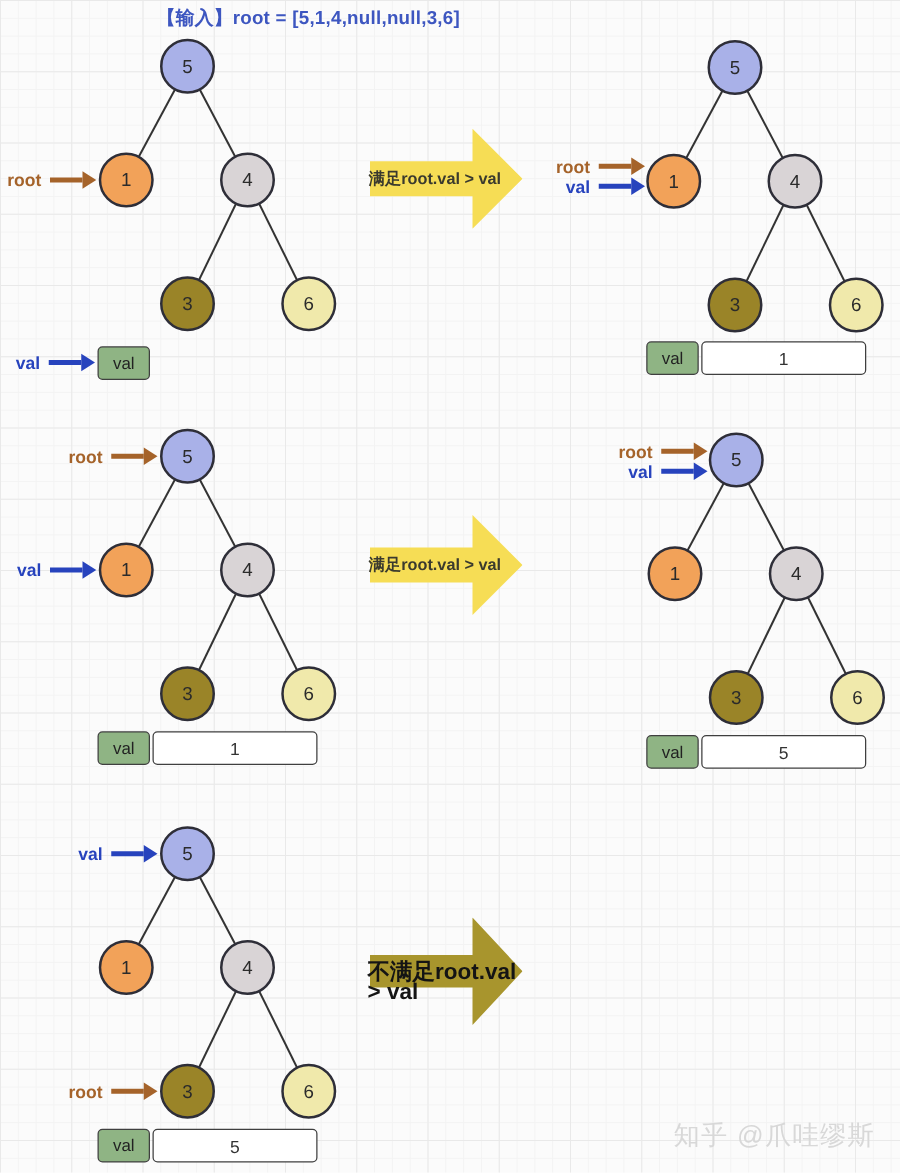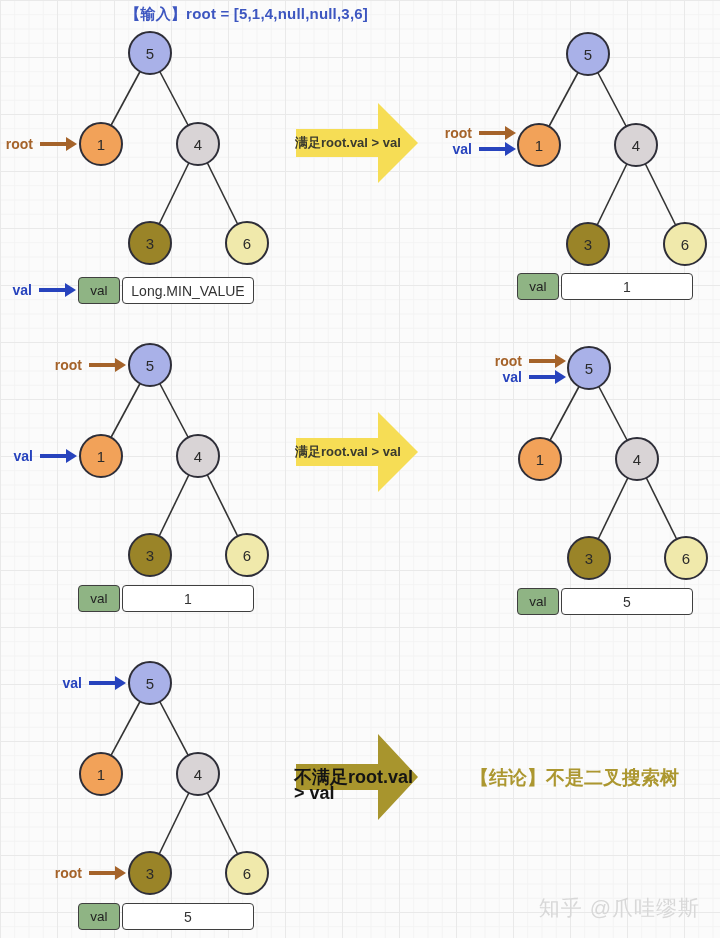--- a/index.html
+++ b/index.html
@@ -211,35 +211,33 @@
   </svg>
   <div class="arrow-text" style="left:295px; top:444px;">满足root.val &gt; val</div>
 
   <svg class="big-arrow" style="left:296px; top:734px;" width="122" height="86">
     <polygon points="0,30 82,30 82,0 122,43 82,86 82,56 0,56" fill="#a8952d"></polygon>
   </svg>
   <div class="arrow-text dark" style="left:294px; top:769px;">不满足root.val &gt; val</div>
 
   <div class="valbox" style="left:78px; top:277px;">
     <div class="tag">val</div>
-    <div class="value">Long.MIN_VALUE</div>
   </div>
   <div class="valbox" style="left:517px; top:273px;">
     <div class="tag">val</div>
     <div class="value">1</div>
   </div>
   <div class="valbox" style="left:78px; top:585px;">
     <div class="tag">val</div>
     <div class="value">1</div>
   </div>
   <div class="valbox" style="left:517px; top:588px;">
     <div class="tag">val</div>
     <div class="value">5</div>
   </div>
   <div class="valbox" style="left:78px; top:903px;">
     <div class="tag">val</div>
     <div class="value">5</div>
   </div>
 
-  <div class="conclusion">【结论】不是二叉搜索树</div>
   <div class="watermark">知乎 @爪哇缪斯</div>
 
 </div>
 
 </body></html>

